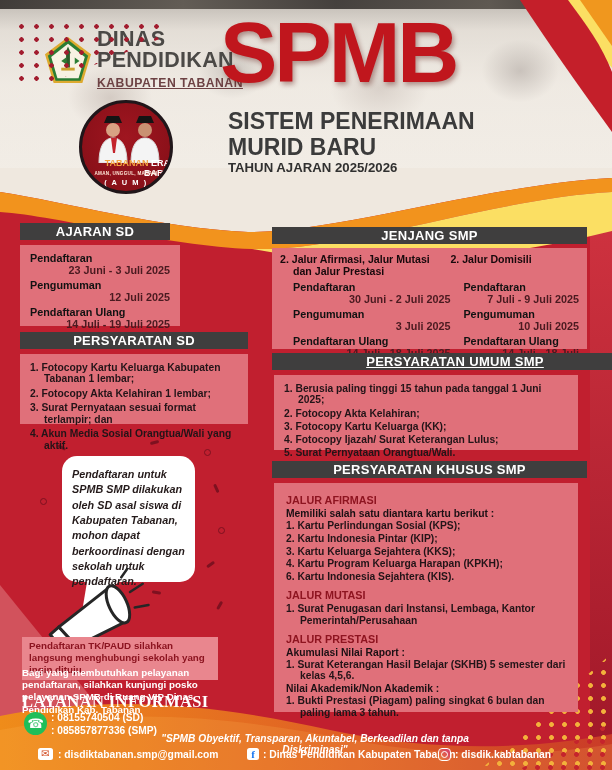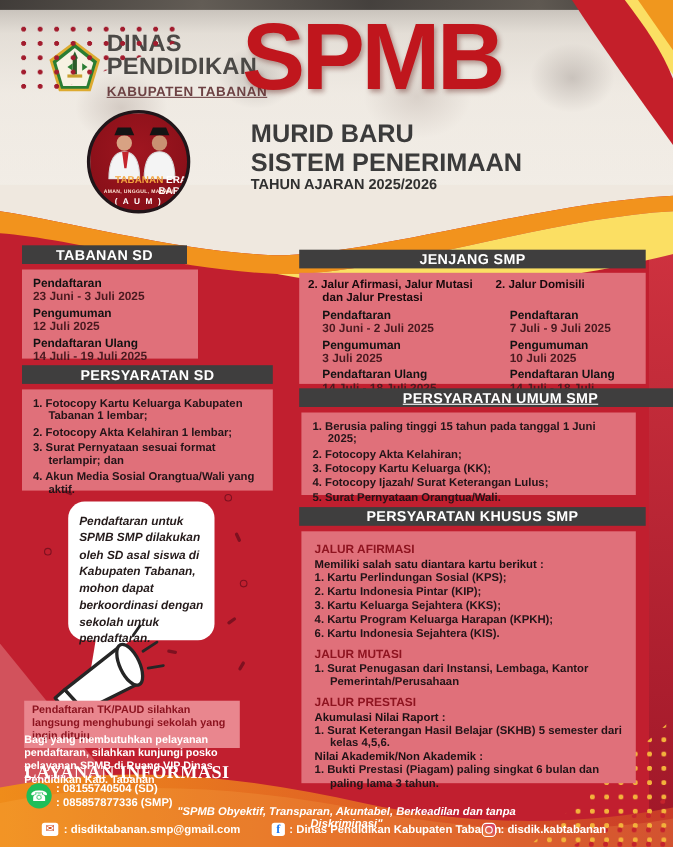--- a/index.html
+++ b/index.html
@@ -38,26 +38,26 @@
   .spmb{position:absolute;left:220px;top:8px;font-size:86px;font-weight:900;letter-spacing:-3px;
     color:#c0161d;z-index:3;line-height:1.04;text-shadow:2px 3px 5px rgba(90,20,16,.4);}
   .subt{position:absolute;left:228px;top:108px;font-size:23px;font-weight:800;color:#3b3b3b;line-height:1.13;z-index:3;}
   .year{position:absolute;left:228px;top:160px;font-size:13.2px;font-weight:800;color:#303030;z-index:3;}
 
   
   .bar{position:absolute;height:17px;background:#3f3e3e;color:#fff;font-weight:700;font-size:13px;
        display:flex;align-items:center;justify-content:center;letter-spacing:.3px;z-index:5;}
   .pink{position:absolute;background:#e0707a;z-index:5;box-sizing:border-box;}
   .sdbox{left:20px;top:245px;width:160px;height:81px;padding:7px 10px;}
-  .psdbox{left:20px;top:354px;width:228px;height:92px;padding:5px 10px;}
+  .psdbox{left:20px;top:354px;width:228px;height:70px;padding:5px 10px;}
   .smpbox{left:272px;top:248px;width:315px;height:101px;display:flex;padding:6px 8px;}
   .umumbox{left:274px;top:375px;width:304px;height:75px;padding:6px 10px;}
   .khususbox{left:274px;top:483px;width:304px;height:229px;padding:5px 12px;}
   .slabel{font-size:10.8px;font-weight:800;color:#121212;line-height:12px;}
-  .sval{font-size:10.8px;font-weight:700;color:#4a1a20;line-height:12px;margin-bottom:3px;}
+  .sval{font-size:10.8px;font-weight:700;color:#4a1a20;line-height:12px;margin-bottom:3px;text-align:right;}
   .item{font-size:10.3px;font-weight:700;color:#231418;line-height:11.8px;
         padding-left:14px;text-indent:-14px;margin:2.5px 0;}
   .smpcol1{width:57%;}
   .smpcol2{width:43%;}
   .smph{font-size:10.6px;font-weight:800;color:#18090c;line-height:11.5px;
         padding-left:13px;text-indent:-13px;margin-bottom:4px;}
   .smpsched{padding-left:13px;}
   .smpsched2{padding-left:13px;margin-top:15px;}
   .jhead{font-size:10.8px;font-weight:800;color:#8e1420;margin:6px 0 2px;}
   .jsub{font-size:10.3px;font-weight:800;color:#1c1014;margin:1px 0;}
@@ -154,42 +154,42 @@
       <polygon points="53,12 71,12 68,5 56,5" fill="#141414"></polygon>
       <polygon points="28,27 34,27 32,42 30,42" fill="#c4242c"></polygon>
     </svg>
     <div class="bt1"><span class="w1">TABANAN</span> <span>ERA BARU</span></div>
     <div class="bt2">AMAN, UNGGUL, MADANI</div>
     <div class="bt3">( A U M )</div>
   </div>
 
   <div class="spmb">SPMB</div>
   <div class="subt">
+    <div>SISTEM PENERIMAAN</div>
     <div>MURID BARU</div>
-    <div>SISTEM PENERIMAAN</div>
   </div>
   <div class="year">TAHUN AJARAN 2025/2026</div>
 
   <div class="rstrip"></div>
   <div class="lwedge"></div>
   <svg class="bwave" width="612" height="80" viewBox="0 0 612 80">
     <defs>
       <linearGradient id="gor" x1="0" y1="0" x2="1" y2="0">
         <stop offset="0" stop-color="#ef8c1a"></stop>
         <stop offset="0.55" stop-color="#e06124"></stop>
         <stop offset="1" stop-color="#c93b28"></stop>
       </linearGradient>
     </defs>
     <path d="M0,26 C120,2 230,18 330,40 C440,64 540,58 612,44 L612,80 L0,80 Z" fill="url(#gor)"></path>
     <path d="M0,40 C130,14 250,30 350,50 C460,70 555,64 612,54 L612,80 L0,80 Z" fill="rgba(255,190,90,0.18)"></path>
   </svg>
   <div class="dots-y"></div>
   <div class="dots-r"></div>
 
-  <div class="bar" style="left:20px;top:223px;width:150px;">TABANAN SD</div>
+  <div class="bar" style="left:20px;top:223px;width:150px;">AJARAN SD</div>
   <div class="pink sdbox">
     <div class="slabel">Pendaftaran</div>
     <div class="sval">23 Juni - 3 Juli 2025</div>
     <div class="slabel">Pengumuman</div>
     <div class="sval">12 Juli 2025</div>
     <div class="slabel">Pendaftaran Ulang</div>
     <div class="sval">14 Juli - 19 Juli 2025</div>
   </div>
 
   <div class="bar" style="left:20px;top:332px;width:228px;">PERSYARATAN SD</div>

